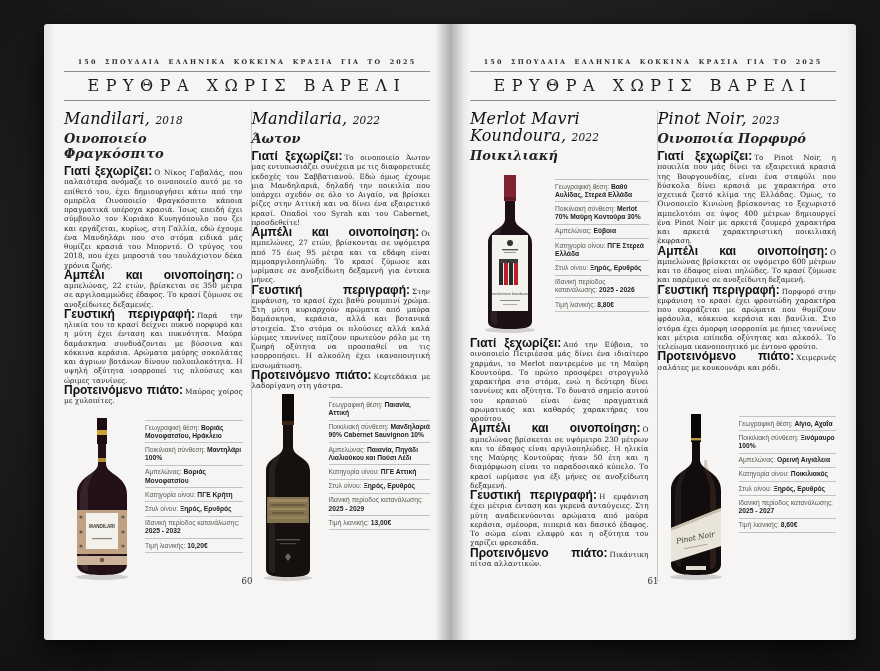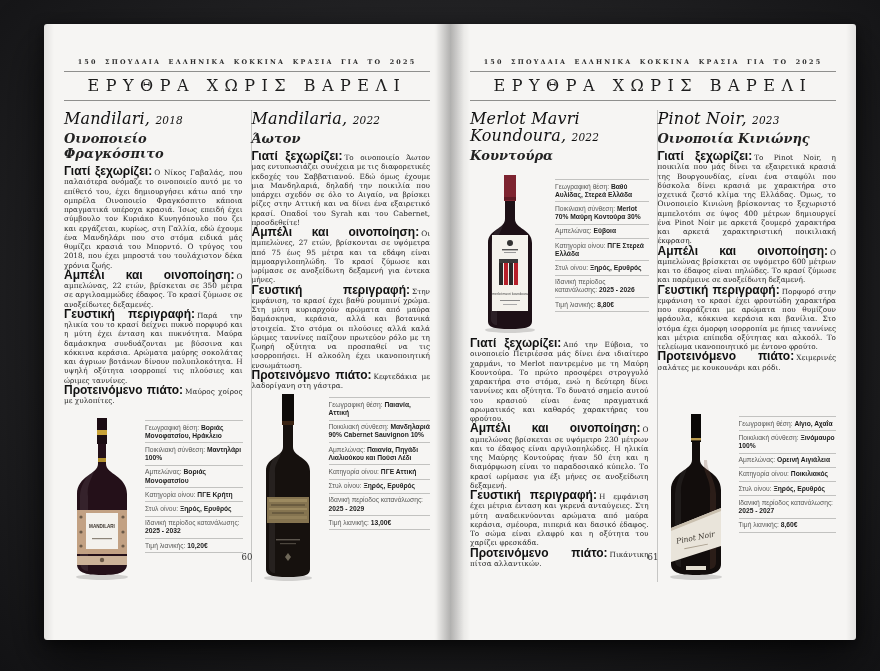--- a/index.html
+++ b/index.html
@@ -53,21 +53,21 @@
   .bottom-row{display:flex;align-items:flex-start;margin-top:auto;gap:5px;}
   .bottom-row.mid{margin-top:4px;margin-bottom:4px;}
   .info{flex:1;border-top:1px solid #c2c2c0;margin-top:6px;min-width:0;}
   .info-row{
     border-bottom:1px solid #c2c2c0;padding:2.5px 0 2.5px 0;
     font-family:"Liberation Sans", sans-serif;font-size:6.7px;line-height:8.2px;
   }
   .info-row .ilabel{color:#585856;}
   .info-row .ivalue{color:#1d1d1d;font-weight:700;}
   .page-number{
-    position:absolute;bottom:78px;left:0;width:100%;text-align:center;
+    position:absolute;bottom:54px;left:0;width:100%;text-align:center;
     font-size:8.5px;color:#333;
   }
   .bottle{flex:0 0 auto;display:block;}
   svg text{font-family:"Liberation Sans", sans-serif;}
   svg text.script{font-family:"DejaVu Serif", serif;font-style:italic;}
 </style>
 </head>
 <body>
 
 <div class="spread">
@@ -172,21 +172,21 @@
     <div class="kicker">150 ΣΠΟΥΔΑΙΑ ΕΛΛΗΝΙΚΑ ΚΟΚΚΙΝΑ ΚΡΑΣΙΑ ΓΙΑ ΤΟ 2025</div>
     <div class="rule"></div>
     <div class="section-title">ΕΡΥΘΡΑ ΧΩΡΙΣ ΒΑΡΕΛΙ</div>
     <div class="rule"></div>
 
     <div class="columns">
 
       <div class="col">
         <div class="wine">
           <h2 class="wine-title"><span>Merlot Mavri</span><br><span>Koundoura,</span> <span class="year">2022</span></h2>
-          <div class="producer">Κουντούρα</div>
+          <div class="producer">Ποικιλιακή</div>
           <div class="bottom-row mid">
             <svg class="bottle" width="80" height="162" viewBox="0 0 80 162">
               <ellipse cx="40" cy="157" rx="25" ry="3" fill="rgba(0,0,0,0.15)"></ellipse>
               <path d="M35 4 L45 4 L45 46 C45 56 62 56 62 70 L62 148 C62 154 57 156 40 156 C23 156 18 154 18 148 L18 70 C18 56 35 56 35 46 Z" fill="#1d1016"></path>
               <rect x="34" y="2" width="12" height="26" fill="#7d2430"></rect>
               <rect x="34" y="24" width="12" height="3" fill="#5e1a24"></rect>
               <path d="M21 72 L21 146 C21 150 24 152 27 152 L27 72 C26 62 33 58 33 50 L33 44 L30 44 C30 54 22 58 21 72 Z" fill="rgba(255,255,255,0.07)"></path>
               <rect x="22" y="62" width="36" height="76" fill="#f4f2ec"></rect>
               <circle cx="40" cy="70" r="3" fill="#333"></circle>
               <rect x="32" y="76" width="16" height="1.4" fill="#555"></rect>
@@ -217,21 +217,21 @@
             <p><b class="lead">Αμπέλι και οινοποίηση:</b><span>Ο αμπελώνας βρίσκεται σε υψόμετρο 230 μέτρων και το έδαφος είναι αργιλοπηλώδες. Η ηλικία της Μαύρης Κοντούρας ήταν 50 έτη και η διαμόρφωση είναι το παραδοσιακό κύπελο. Το κρασί ωρίμασε για έξι μήνες σε ανοξείδωτη δεξαμενή.</span></p>
             <p><b class="lead">Γευστική περιγραφή:</b><span>Η εμφάνιση έχει μέτρια ένταση και γκρενά ανταύγειες. Στη μύτη αναδεικνύονται αρώματα από μαύρα κεράσια, σμέουρα, πιπεριά και δασικό έδαφος. Το σώμα είναι ελαφρύ και η οξύτητα του χαρίζει φρεσκάδα.</span></p>
             <p><b class="lead">Προτεινόμενο πιάτο:</b><span>Πικάντικη πίτσα αλλαντικών.</span></p>
           </div>
         </div>
       </div>
 
       <div class="col second">
         <div class="wine">
           <h2 class="wine-title"><span>Pinot Noir,</span> <span class="year">2023</span></h2>
-          <div class="producer">Οινοποιία Κινιώνης</div>
+          <div class="producer">Οινοποιία Πορφυρό</div>
           <div class="body">
             <p><b class="lead">Γιατί ξεχωρίζει:</b><span>Το Pinot Noir, η ποικιλία που μάς δίνει τα εξαιρετικά κρασιά της Βουργουνδίας, είναι ένα σταφύλι που δύσκολα δίνει κρασιά με χαρακτήρα στο σχετικά ζεστό κλίμα της Ελλάδας. Όμως, το Οινοποιείο Κινιώνη βρίσκοντας το ξεχωριστό αμπελοτόπι σε ύψος 400 μέτρων δημιουργεί ένα Pinot Noir με αρκετά ζουμερό χαρακτήρα και αρκετά χαρακτηριστική ποικιλιακή έκφραση.</span></p>
             <p><b class="lead">Αμπέλι και οινοποίηση:</b><span>Ο αμπελώνας βρίσκεται σε υψόμετρο 600 μέτρων και το έδαφος είναι πηλώδες. Το κρασί ζύμωσε και παρέμεινε σε ανοξείδωτη δεξαμενή.</span></p>
             <p><b class="lead">Γευστική περιγραφή:</b><span>Πορφυρό στην εμφάνιση το κρασί έχει φρουτώδη χαρακτήρα που εκφράζεται με αρώματα που θυμίζουν φράουλα, κόκκινα κεράσια και βανίλια. Στο στόμα έχει όμορφη ισορροπία με ήπιες ταννίνες και μέτρια επίπεδα οξύτητας και αλκοόλ. Το τελείωμα ικανοποιητικό με έντονο φρούτο.</span></p>
             <p><b class="lead">Προτεινόμενο πιάτο:</b><span>Χειμερινές σαλάτες με κουκουνάρι και ρόδι.</span></p>
           </div>
           <div class="bottom-row">
             <svg class="bottle" width="76" height="172" viewBox="0 0 76 172">
               <ellipse cx="38" cy="167" rx="26" ry="3" fill="rgba(0,0,0,0.15)"></ellipse>
               <path d="M34 6 L42 6 L42 50 C42 60 63 62 63 80 L63 154 C63 162 56 165 38 165 C20 165 13 162 13 154 L13 80 C13 62 34 60 34 50 Z" fill="#120d0c"></path>

